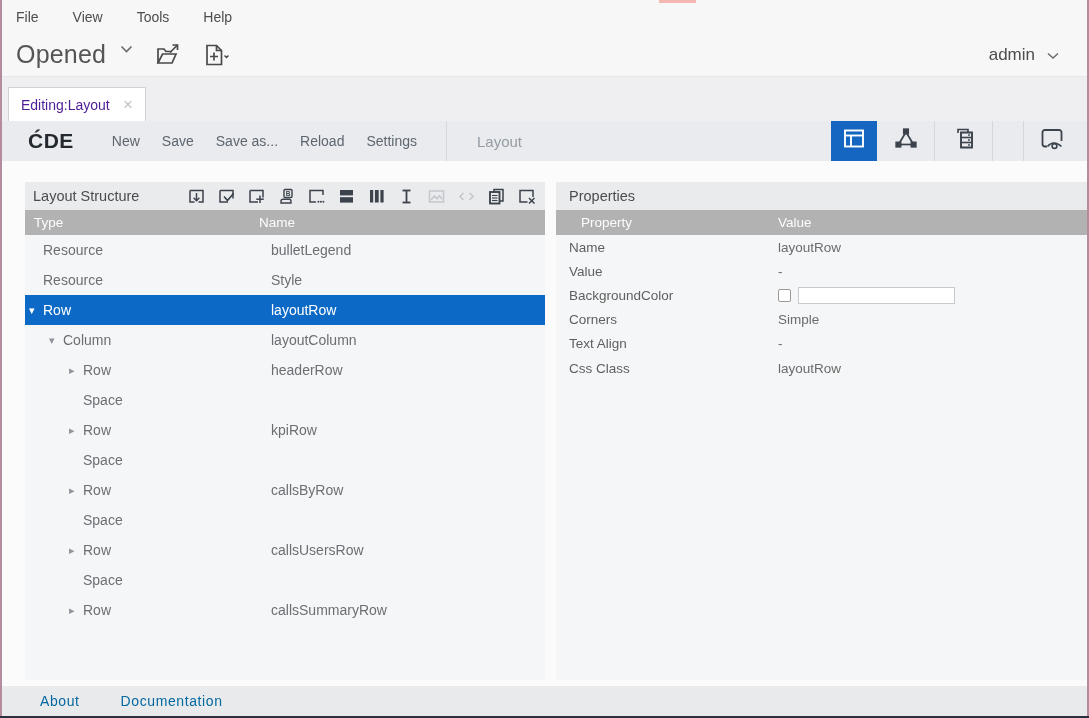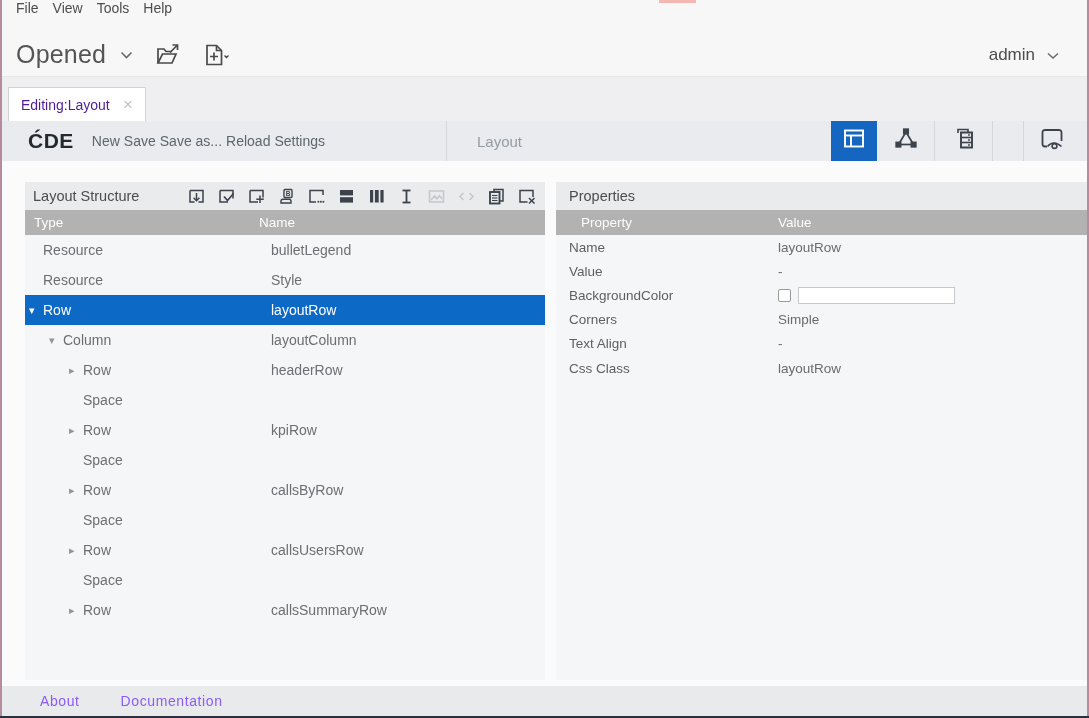--- a/index.html
+++ b/index.html
@@ -19,47 +19,47 @@
     overflow:hidden;
     color:#4a4a4a;
   }
   
   .edge{position:absolute;top:0;bottom:0;width:2px;background:#b58c9d;z-index:50;}
   .edge.left{left:0;} .edge.right{right:0;}
   .alert-strip{position:absolute;top:0;left:659px;width:37px;height:3px;background:var(--alert);z-index:60;}
   .bottom-bar{position:absolute;left:0;right:0;bottom:0;height:2px;background:#2b3040;z-index:55;}
 
   
-  .menubar{height:33px;display:flex;gap:14px;padding-left:16px;background:#f7f7f7;}
+  .menubar{height:33px;display:flex;align-items:center;gap:34px;padding-left:16px;background:#f7f7f7;}
   .menubar .menu-item{font-size:14px;color:#4d4d4d;cursor:default;}
 
   
   .app-header{height:44px;display:flex;align-items:center;background:#f7f7f7;border-bottom:1px solid #e7e7e8;padding:0 16px;}
-  .opened{display:flex;align-items:center;gap:14px;cursor:pointer;}
+  .opened{display:flex;gap:14px;cursor:pointer;}
   .opened .opened-label{font-size:25px;color:#555;letter-spacing:.2px;}
   .hdr-icon{margin-left:22px;display:flex;align-items:center;cursor:pointer;}
   .hdr-icon svg{display:block;}
   .spacer{flex:1;}
   .user-menu{display:flex;align-items:center;gap:12px;margin-right:14px;cursor:pointer;}
   .user-menu .user-name{font-size:17px;color:#4d4d4d;}
 
   
   .tabstrip{height:44px;background:#efeff1;position:relative;}
   .tab{
     position:absolute;left:8px;bottom:0;width:138px;height:34px;
     background:#fff;border:1px solid #d2d2d2;border-bottom:none;
     display:flex;align-items:center;padding:0 10px 0 12px;cursor:pointer;
   }
   .tab .tab-title{font-size:14px;color:#4c1d95;flex:1;}
   .tab .tab-close{font-size:17px;color:#c2c2c2;line-height:1;cursor:pointer;padding:0 2px;}
 
   
   .cde-toolbar{height:40px;background:#e9ebee;position:relative;display:flex;align-items:center;}
   .cde-logo{font-size:21px;font-weight:800;color:#24292f;margin-left:28px;letter-spacing:.5px;cursor:default;}
-  .cde-menu{display:flex;align-items:center;margin-left:16px;}
+  .cde-menu{display:flex;align-items:center;gap:18px;margin-left:36px;}
   .cde-menu .cde-menu-item{font-size:14px;color:#5e6670;cursor:pointer;padding:4px 2px;}
   .tb-divider{position:absolute;top:0;bottom:0;width:1px;background:#d5d8db;}
   .panel-title-label{position:absolute;left:477px;top:0;bottom:0;display:flex;align-items:center;font-size:15px;color:#969ca4;}
   .view-buttons{position:absolute;right:9px;top:0;bottom:0;display:flex;align-items:stretch;}
   .view-btn{width:46px;display:flex;align-items:center;justify-content:center;cursor:pointer;}
   .view-btn.wide{width:57px;}
   .view-btn.active{background:var(--active-btn);}
   .view-btn.preview{width:56px;}
   .view-gap{width:30px;}
   .vb-sep{width:1px;background:#d5d8db;}
@@ -95,21 +95,21 @@
   
   .prop-row{height:24.2px;position:relative;display:flex;align-items:center;font-size:13.5px;color:#5f5f5f;cursor:pointer;}
   .prop-row .prop-label{padding-left:13px;white-space:nowrap;}
   .prop-row .prop-value-text{position:absolute;left:222px;color:#6b6b6b;white-space:nowrap;}
   .color-editor{display:none;position:absolute;left:222px;align-items:center;gap:7px;}
   .color-editor .color-checkbox{width:13px;height:13px;appearance:none;background:#fff;border:1px solid #9a9a9a;border-radius:2px;cursor:pointer;}
   .color-editor .color-text-input{width:157px;height:17px;border:1px solid #c9c9c9;background:#fff;font-size:12px;padding:0 4px;font-family:"Liberation Sans",sans-serif;}
 
   
   .footer{position:absolute;left:0;right:0;bottom:2px;height:30px;background:#e9eaec;display:flex;align-items:center;gap:41px;padding-left:40px;}
-  .footer .footer-link{font-size:14px;color:#8b5cf6;letter-spacing:.6px;cursor:pointer;}
+  .footer .footer-link{font-size:14px;color:#0369a1;letter-spacing:.6px;cursor:pointer;}
 </style>
 </head>
 <body>
 
 <div class="edge left"></div>
 <div class="edge right"></div>
 <div class="alert-strip"></div>
 
 <div class="menubar">
 

